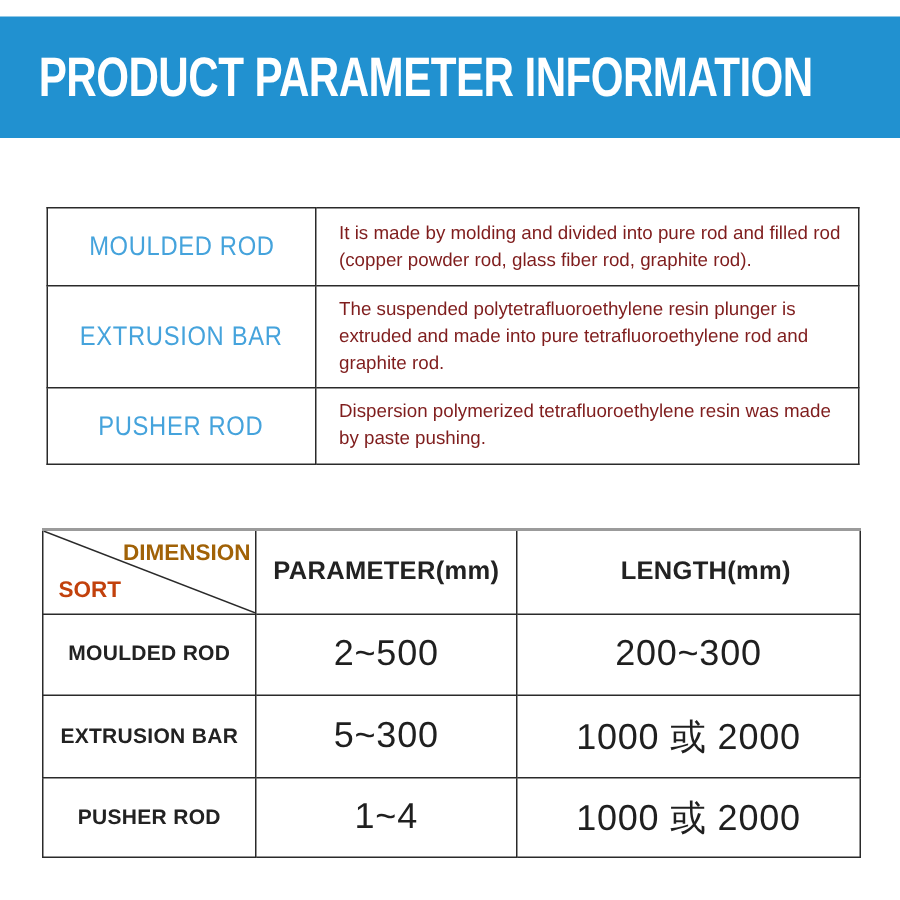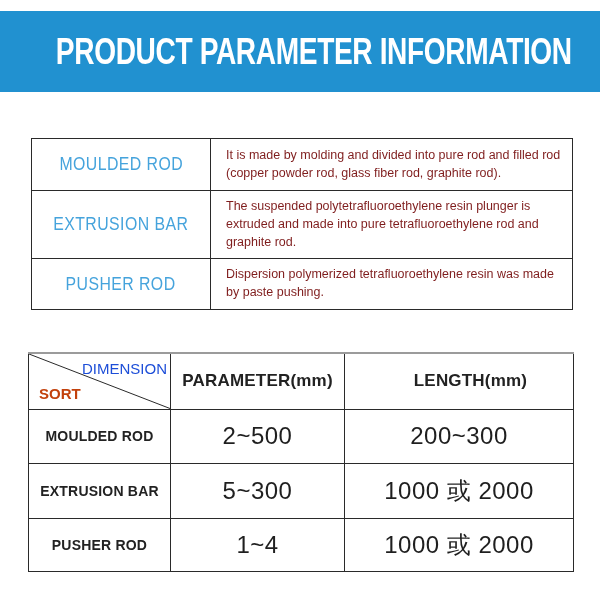--- a/index.html
+++ b/index.html
@@ -13,21 +13,20 @@
   }
 
   
   .banner {
     position: absolute;
     left: 0; top: 11px;
     width: 600px; height: 81px;
     background: #2191d0;
     display: flex;
     align-items: center;
-    padding-left: 30px;
   }
   .banner-title {
     margin: 0;
     padding-left: 34px;
     color: #ffffff;
     font-size: 37px;
     font-weight: bold;
     letter-spacing: -0.5px;
     white-space: nowrap;
     transform: scaleX(0.76);
@@ -98,22 +97,22 @@
   }
   .corner-cell svg {
     position: absolute;
     left: 0; top: 0;
     width: 100%; height: 100%;
   }
   .corner-top {
     position: absolute;
     top: 6px; right: 3px;
     font-size: 15px;
-    font-weight: normal;
-    color: #1d4ed8;
+    font-weight: bold;
+    color: #a16207;
   }
   .corner-bottom {
     position: absolute;
     bottom: 7px; left: 10px;
     font-size: 15px;
     font-weight: bold;
     color: #c2410c;
   }
   .dim-col-header {
     font-size: 17px;

